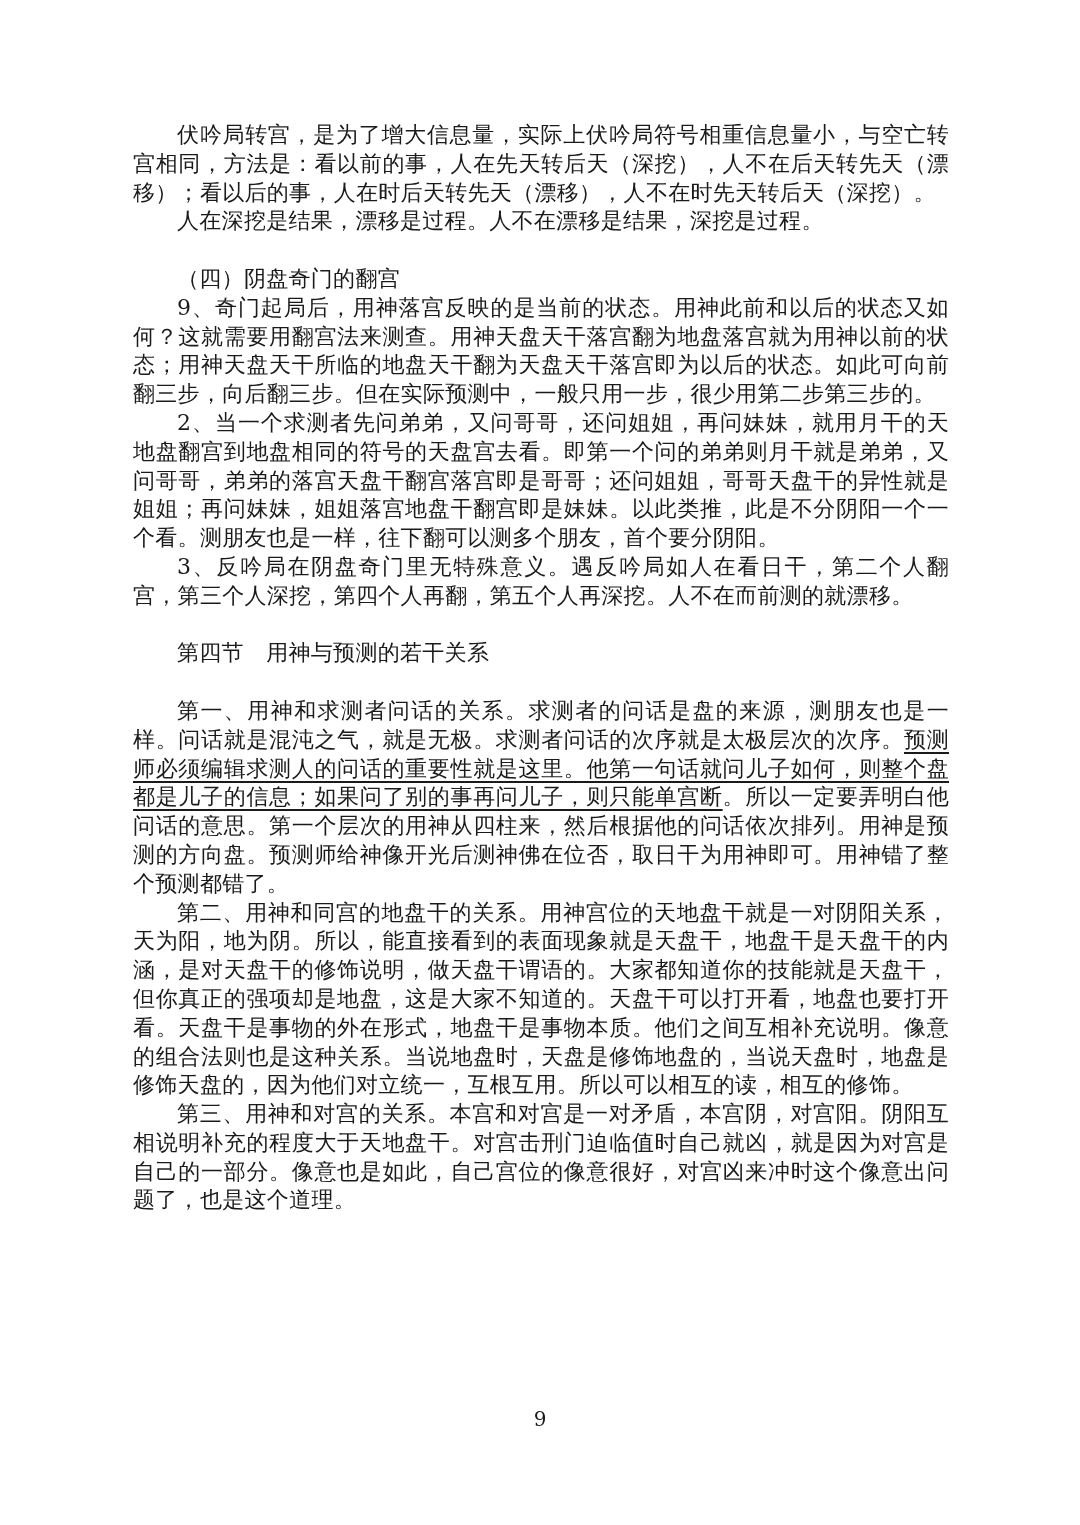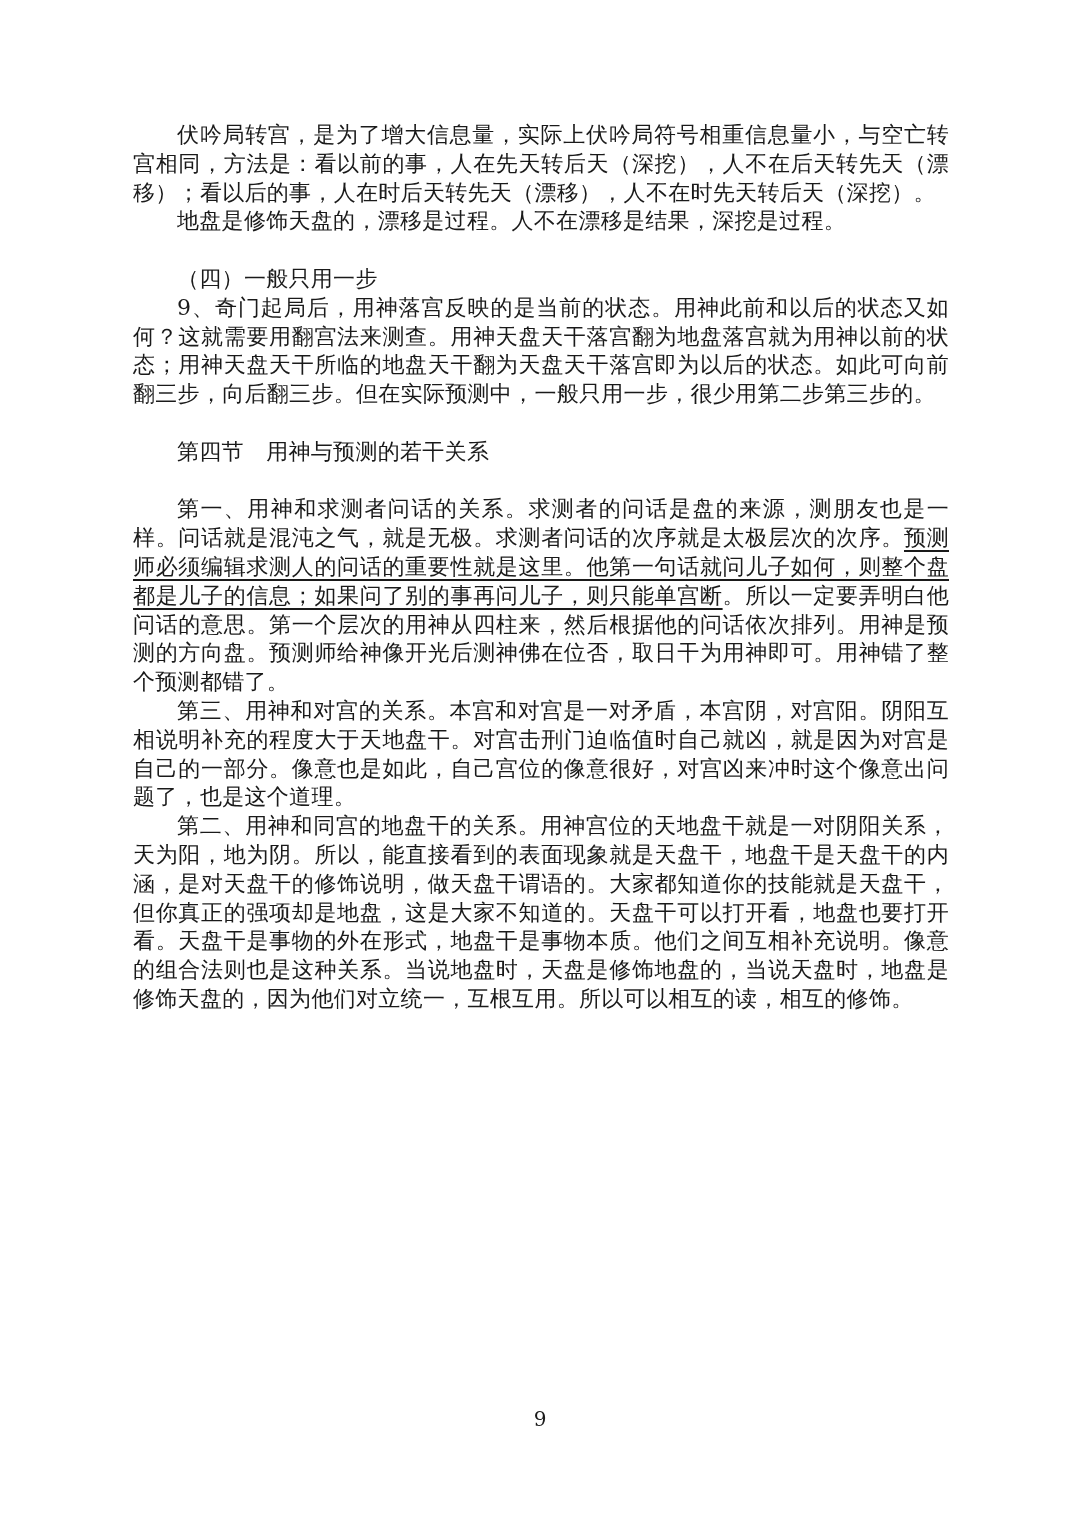--- a/index.html
+++ b/index.html
@@ -55,33 +55,35 @@
   }
 </style>
 </head>
 <body>
 
 <div class="page">
   <div class="text-block">
 
     <p class="para">伏吟局转宫，是为了增大信息量，实际上伏吟局符号相重信息量小，与空亡转宫相同，方法是：看以前的事，人在先天转后天（深挖），人不在后天转先天（漂移）；看以后的事，人在时后天转先天（漂移），人不在时先天转后天（深挖）。</p>
 
-    <p class="para">地盘是修饰天盘的，漂移是过程。人不在漂移是结果，深挖是过程。</p>
+    <p class="para">人在深挖是结果，漂移是过程。人不在漂移是结果，深挖是过程。</p>
 
-    <p class="para blank-before">（四）一般只用一步</p>
+    <p class="para blank-before">（四）阴盘奇门的翻宫</p>
 
     <p class="para">9、奇门起局后，用神落宫反映的是当前的状态。用神此前和以后的状态又如何？这就需要用翻宫法来测查。用神天盘天干落宫翻为地盘落宫就为用神以前的状态；用神天盘天干所临的地盘天干翻为天盘天干落宫即为以后的状态。如此可向前翻三步，向后翻三步。但在实际预测中，一般只用一步，很少用第二步第三步的。</p>
 
+    <p class="para">2、当一个求测者先问弟弟，又问哥哥，还问姐姐，再问妹妹，就用月干的天地盘翻宫到地盘相同的符号的天盘宫去看。即第一个问的弟弟则月干就是弟弟，又问哥哥，弟弟的落宫天盘干翻宫落宫即是哥哥；还问姐姐，哥哥天盘干的异性就是姐姐；再问妹妹，姐姐落宫地盘干翻宫即是妹妹。以此类推，此是不分阴阳一个一个看。测朋友也是一样，往下翻可以测多个朋友，首个要分阴阳。</p>
 
+    <p class="para">3、反吟局在阴盘奇门里无特殊意义。遇反吟局如人在看日干，第二个人翻宫，第三个人深挖，第四个人再翻，第五个人再深挖。人不在而前测的就漂移。</p>
 
     <p class="para blank-before blank-after">第四节　用神与预测的若干关系</p>
 
     <p class="para"><span>第一、用神和求测者问话的关系。求测者的问话是盘的来源，测朋友也是一样。问话就是混沌之气，就是无极。求测者问话的次序就是太极层次的次序。</span><span class="emph">预测师必须编辑求测人的问话的重要性就是这里。他第一句话就问儿子如何，则整个盘都是儿子的信息；如果问了别的事再问儿子，则只能单宫断</span><span>。所以一定要弄明白他问话的意思。第一个层次的用神从四柱来，然后根据他的问话依次排列。用神是预测的方向盘。预测师给神像开光后测神佛在位否，取日干为用神即可。用神错了整个预测都错了。</span></p>
 
+    <p class="para">第二、用神和同宫的地盘干的关系。用神宫位的天地盘干就是一对阴阳关系，天为阳，地为阴。所以，能直接看到的表面现象就是天盘干，地盘干是天盘干的内涵，是对天盘干的修饰说明，做天盘干谓语的。大家都知道你的技能就是天盘干，但你真正的强项却是地盘，这是大家不知道的。天盘干可以打开看，地盘也要打开看。天盘干是事物的外在形式，地盘干是事物本质。他们之间互相补充说明。像意的组合法则也是这种关系。当说地盘时，天盘是修饰地盘的，当说天盘时，地盘是修饰天盘的，因为他们对立统一，互根互用。所以可以相互的读，相互的修饰。</p>
+
     <p class="para">第三、用神和对宫的关系。本宫和对宫是一对矛盾，本宫阴，对宫阳。阴阳互相说明补充的程度大于天地盘干。对宫击刑门迫临值时自己就凶，就是因为对宫是自己的一部分。像意也是如此，自己宫位的像意很好，对宫凶来冲时这个像意出问题了，也是这个道理。</p>
-
-    <p class="para">第二、用神和同宫的地盘干的关系。用神宫位的天地盘干就是一对阴阳关系，天为阳，地为阴。所以，能直接看到的表面现象就是天盘干，地盘干是天盘干的内涵，是对天盘干的修饰说明，做天盘干谓语的。大家都知道你的技能就是天盘干，但你真正的强项却是地盘，这是大家不知道的。天盘干可以打开看，地盘也要打开看。天盘干是事物的外在形式，地盘干是事物本质。他们之间互相补充说明。像意的组合法则也是这种关系。当说地盘时，天盘是修饰地盘的，当说天盘时，地盘是修饰天盘的，因为他们对立统一，互根互用。所以可以相互的读，相互的修饰。</p>
 
 
   </div>
 
   <div class="page-number">9</div>
 </div>
 
 </body></html>

